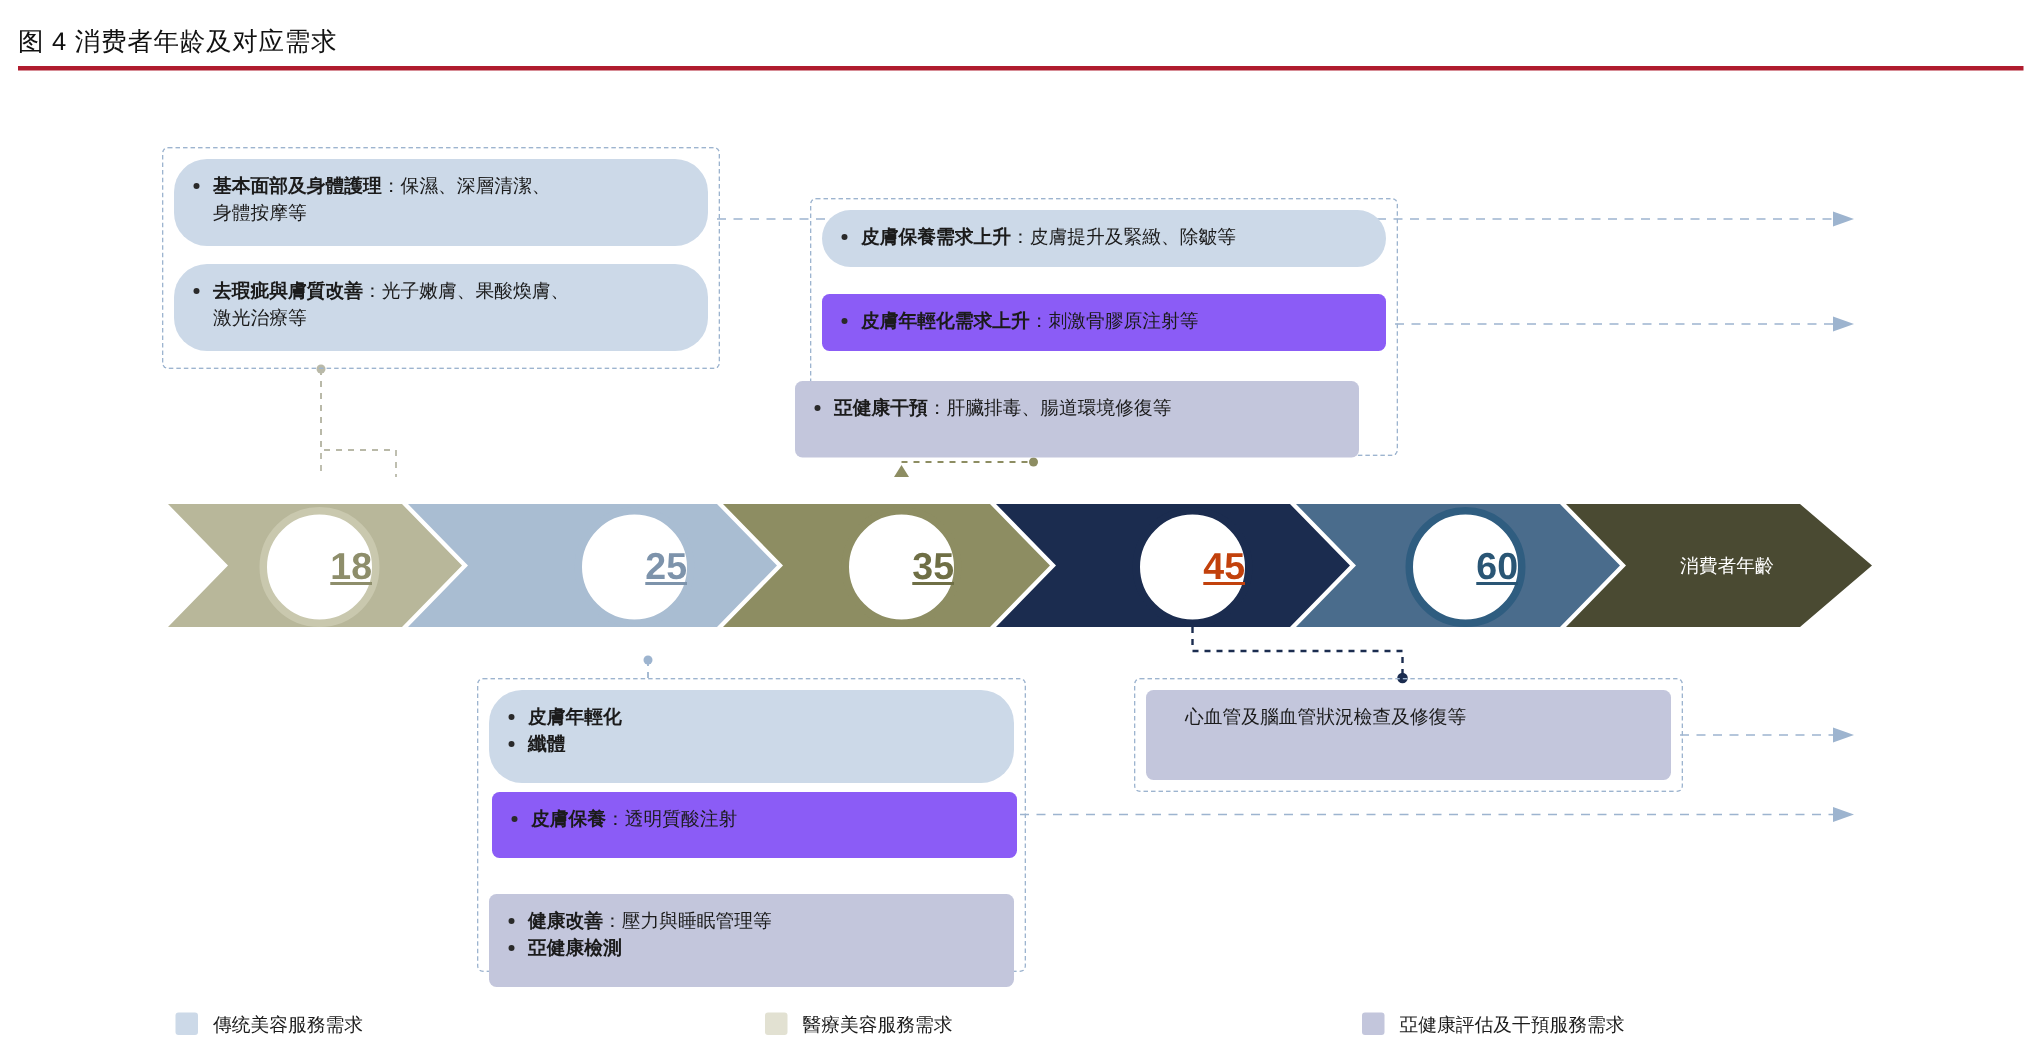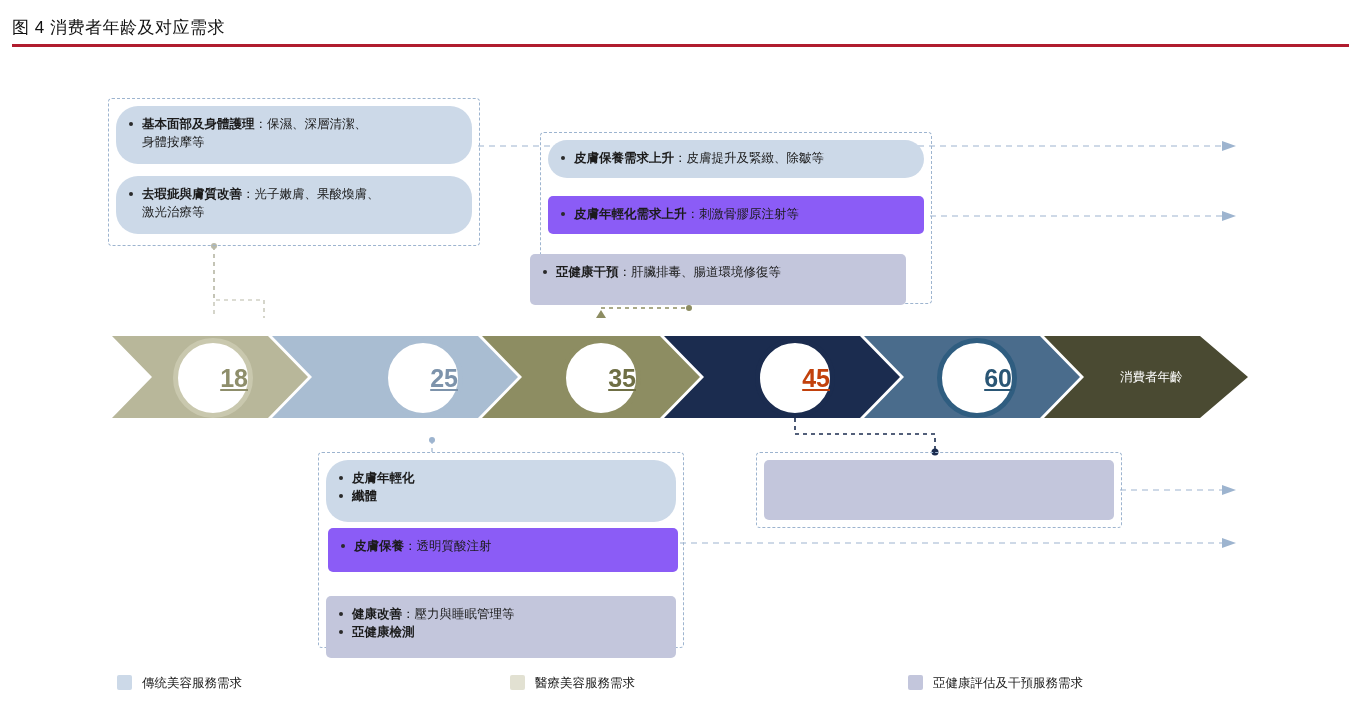--- a/index.html
+++ b/index.html
@@ -199,20 +199,21 @@
     <li><span class="b">健康改善</span><span>：壓力與睡眠管理等</span></li>
     <li><span class="b">亞健康檢測</span><span></span></li>
   </ul>
 </div>
 
 <div class="dash-group" style="left:756px; top:452px; width:366px; height:76px;">
 </div>
 
 <div class="block periw" style="left:764px; top:460px; width:350px; height:60px;">
   <ul class="bl">
+    <li class="nb"><span>心血管及腦血管狀況檢查及修復等</span></li>
   </ul>
 </div>
 
 <div class="agecircle" style="left:173px; top:338px; width:80px; height:80px; border:5px solid #c9c8ae; color:#8e8e6b; font-size:25px;">
   <span>18</span>
 </div>
 
 <div class="agecircle" style="left:383px; top:338px; width:80px; height:80px; border:5px solid #a9bdd2; color:#7d93ab; font-size:25px;">
   <span>25</span>
 </div>

